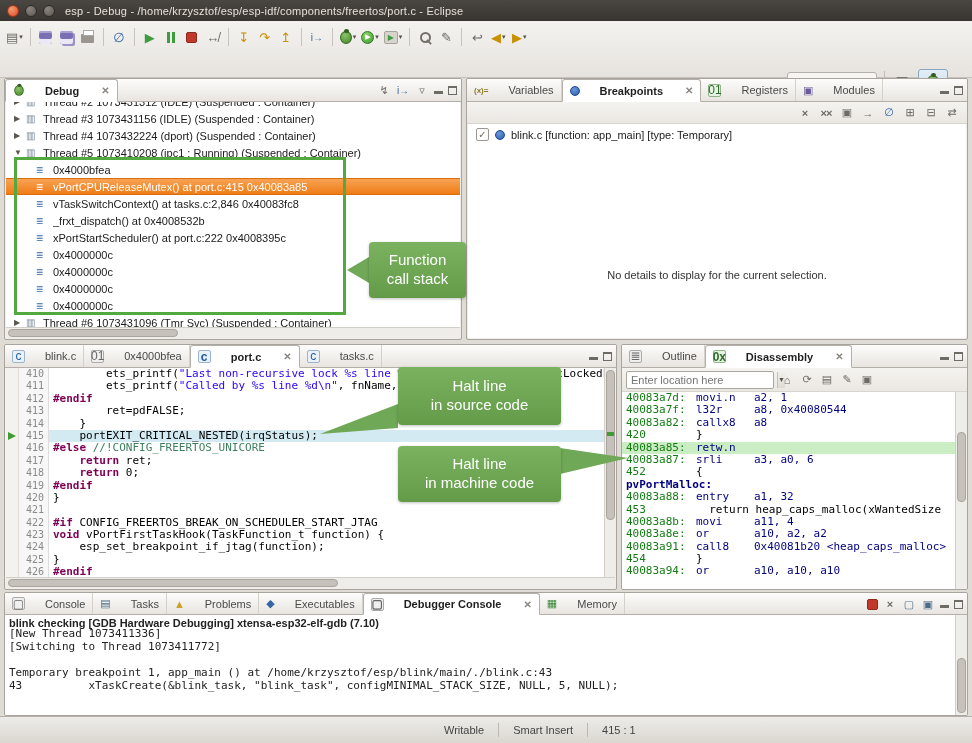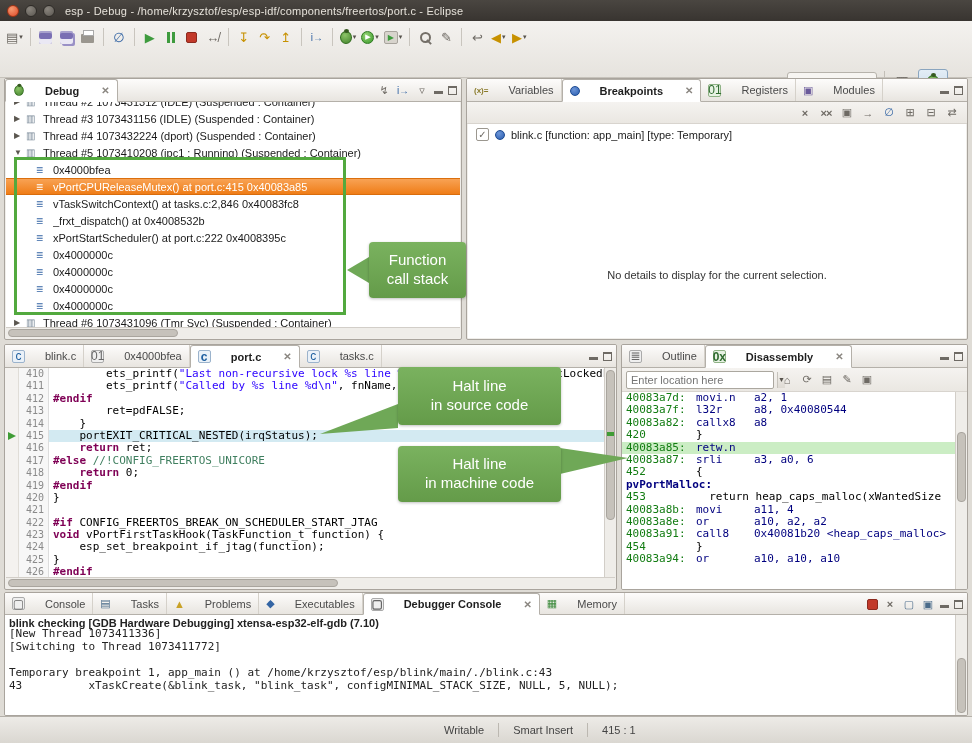--- a/index.html
+++ b/index.html
@@ -432,22 +432,22 @@
           <div class="lnum">425</div>
           <div class="lnum">426</div>
         </div>
       <div class="code" id="code">
           <div class="cline"><span class="seg-p">        ets_printf(</span><span class="seg-s">"Last non-recursive lock %s line %d\n"</span><span class="seg-p">, lastLockedFn, lastLockedLine);</span></div>
           <div class="cline"><span class="seg-p">        ets_printf(</span><span class="seg-s">"Called by %s line %d\n"</span><span class="seg-p">, fnName, line);</span></div>
           <div class="cline"><span class="seg-d">#endif</span></div>
           <div class="cline"><span class="seg-p">        ret=pdFALSE;</span></div>
           <div class="cline"><span class="seg-p">    }</span></div>
           <div class="cline halt"><span class="seg-p">    portEXIT_CRITICAL_NESTED(irqStatus);</span></div>
+          <div class="cline"><span class="seg-d">#else </span><span class="seg-c">//!CONFIG_FREERTOS_UNICORE</span></div>
           <div class="cline"><span class="seg-p">    </span><span class="seg-k">return</span><span class="seg-p"> ret;</span></div>
-          <div class="cline"><span class="seg-d">#else </span><span class="seg-c">//!CONFIG_FREERTOS_UNICORE</span></div>
           <div class="cline"><span class="seg-p">    </span><span class="seg-k">return</span><span class="seg-p"> 0;</span></div>
           <div class="cline"><span class="seg-d">#endif</span></div>
           <div class="cline"><span class="seg-p">}</span></div>
           <div class="cline"></div>
           <div class="cline"><span class="seg-d">#if</span><span class="seg-p"> CONFIG_FREERTOS_BREAK_ON_SCHEDULER_START_JTAG</span></div>
           <div class="cline"><span class="seg-k">void</span><span class="seg-p"> vPortFirstTaskHook(TaskFunction_t function) {</span></div>
           <div class="cline"><span class="seg-p">    esp_set_breakpoint_if_jtag(function);</span></div>
           <div class="cline"><span class="seg-p">}</span></div>
           <div class="cline"><span class="seg-d">#endif</span></div>
         </div>
@@ -490,20 +490,21 @@
     </div>
     <div id="disasm">
         <div class="dline"><span class="daddr">40083a7d:</span><span class="dmn">movi.n</span><span class="dop">a2, 1</span></div>
         <div class="dline"><span class="daddr">40083a7f:</span><span class="dmn">l32r</span><span class="dop">a8, 0x40080544</span></div>
         <div class="dline"><span class="daddr">40083a82:</span><span class="dmn">callx8</span><span class="dop">a8</span></div>
         <div class="dline"><span class="dnum">420</span><span class="dsrc">}</span></div>
         <div class="dline dhalt"><span class="daddr">40083a85:</span><span class="dmn">retw.n</span><span class="dop"></span></div>
         <div class="dline"><span class="daddr">40083a87:</span><span class="dmn">srli</span><span class="dop">a3, a0, 6</span></div>
         <div class="dline"><span class="dnum">452</span><span class="dsrc">{</span></div>
         <div class="dline"><span class="dlab">pvPortMalloc:</span></div>
+        <div class="dline"><span class="daddr">40083a88:</span><span class="dmn">entry</span><span class="dop">a1, 32</span></div>
         <div class="dline"><span class="dnum">453</span><span class="dsrc">  return heap_caps_malloc(xWantedSize</span></div>
         <div class="dline"><span class="daddr">40083a8b:</span><span class="dmn">movi</span><span class="dop">a11, 4</span></div>
         <div class="dline"><span class="daddr">40083a8e:</span><span class="dmn">or</span><span class="dop">a10, a2, a2</span></div>
         <div class="dline"><span class="daddr">40083a91:</span><span class="dmn">call8</span><span class="dop">0x40081b20 &lt;heap_caps_malloc&gt;</span></div>
         <div class="dline"><span class="dnum">454</span><span class="dsrc">}</span></div>
         <div class="dline"><span class="daddr">40083a94:</span><span class="dmn">or</span><span class="dop">a10, a10, a10</span></div>
       </div>
     <div class="vscroll" style="top:47px">
       <div class="thumb" style="top:40px;height:70px"></div>
     </div>

